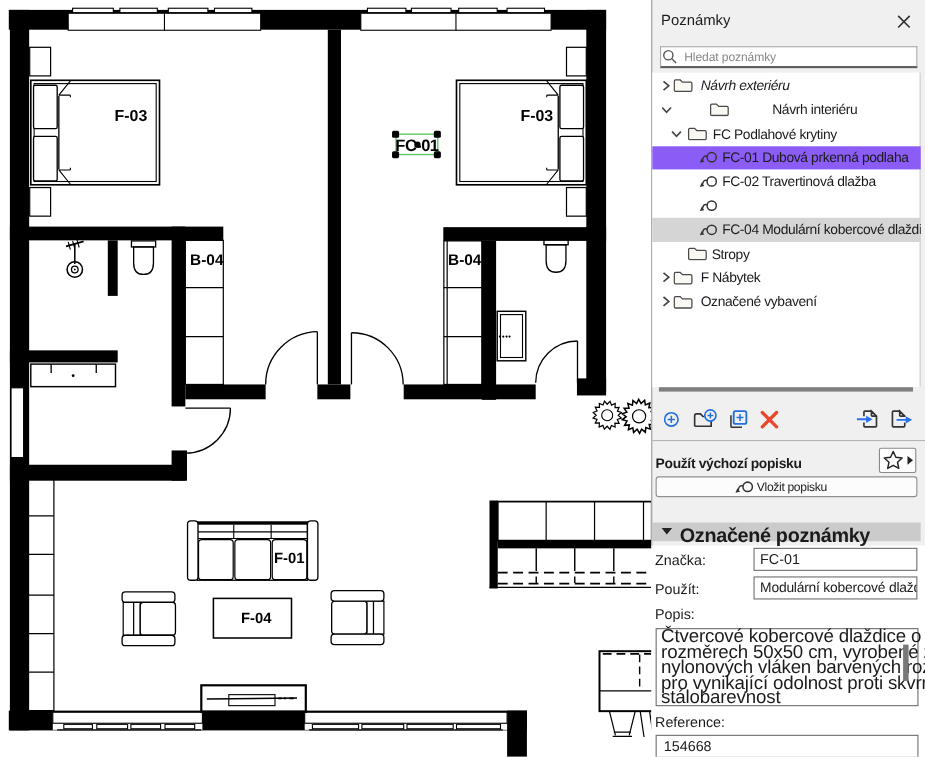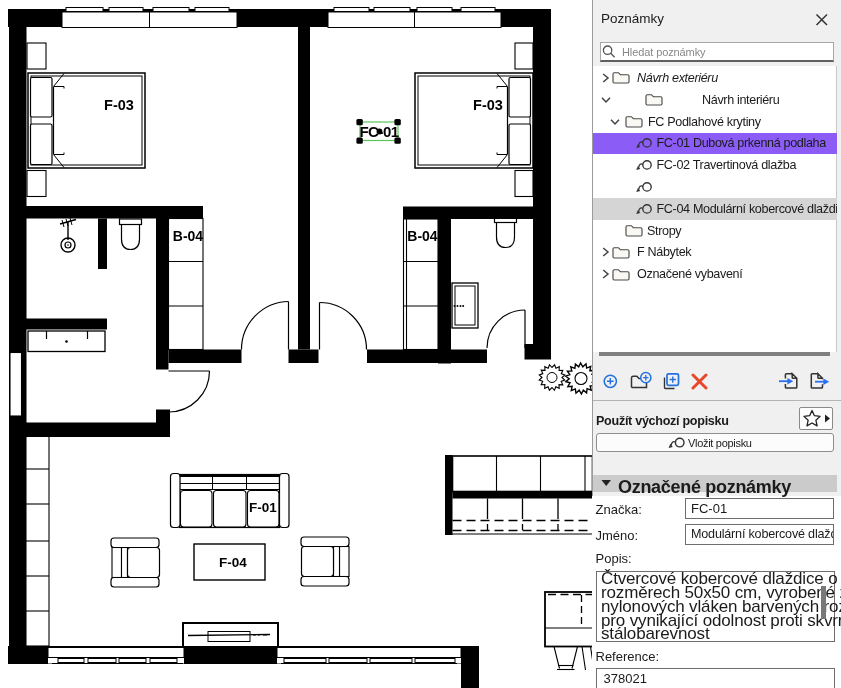--- a/index.html
+++ b/index.html
@@ -488,32 +488,32 @@
     <path d="M0.5,1 L10,1 L5.2,7 Z" fill="#222"></path>
   </svg>
   <div class="abs" style="left:25px;top:477px;font-weight:bold;font-size:18px;letter-spacing:-0.3px;">Označené poznámky</div>
 
   <div class="abs" style="left:2.5px;top:502px;">Značka:</div>
 
   <div class="field" style="left:92px;top:497.5px;width:149px;height:21px;">
     <span style="margin-left:5px;">FC-01</span>
       </div>
 
-  <div class="abs" style="left:2.5px;top:528px;">Jméno:</div>
+  <div class="abs" style="left:2.5px;top:528px;">Použít:</div>
 
   <div class="field" style="left:92px;top:523.5px;width:149px;height:21px;">
     <span style="margin-left:5px;white-space:nowrap;font-size:12.6px;letter-spacing:-0.2px;">Modulární kobercové dlažd</span>
       </div>
 
   <div class="abs" style="left:2.5px;top:551px;">Popis:</div>
 
   <div class="abs" style="left:2.5px;top:570.5px;width:239px;height:71px;background:#fff;border:1px solid #6e6e6e;box-sizing:border-box;"></div>
   <div class="abs" style="left:8px;top:572.3px;width:228px;line-height:13.8px;font-size:17px;letter-spacing:-0.15px;white-space:nowrap;">Čtvercové kobercové dlaždice o<br>rozměrech 50x50 cm, vyrobené z<br>nylonových vláken barvených roztokem<br>pro vynikající odolnost proti skvrnám a<br>stálobarevnost</div>
 
   <div class="abs" style="left:228px;top:586px;width:4.5px;height:33px;background:#787878;"></div>
 
   <div class="abs" style="left:2.5px;top:649px;">Reference:</div>
 
   <div class="field" style="left:2.5px;top:667.5px;width:239px;height:21px;">
-    <span style="margin-left:7px;">378021</span>
+    <span style="margin-left:7px;">154668</span>
       </div>
 </div>
 </div>
 
 </body></html>

